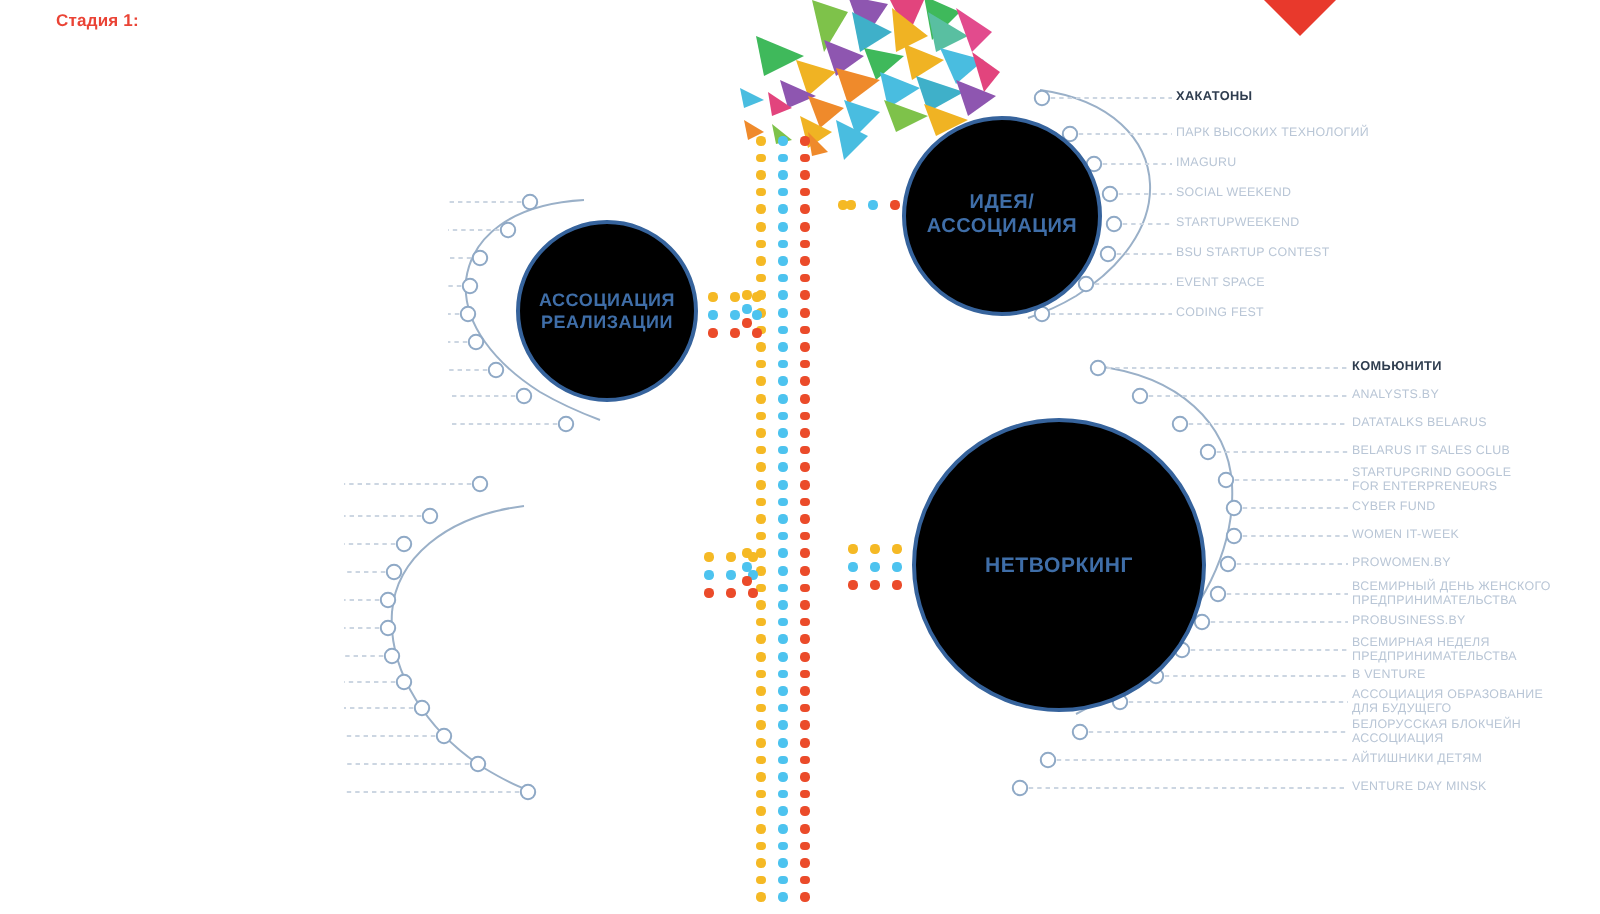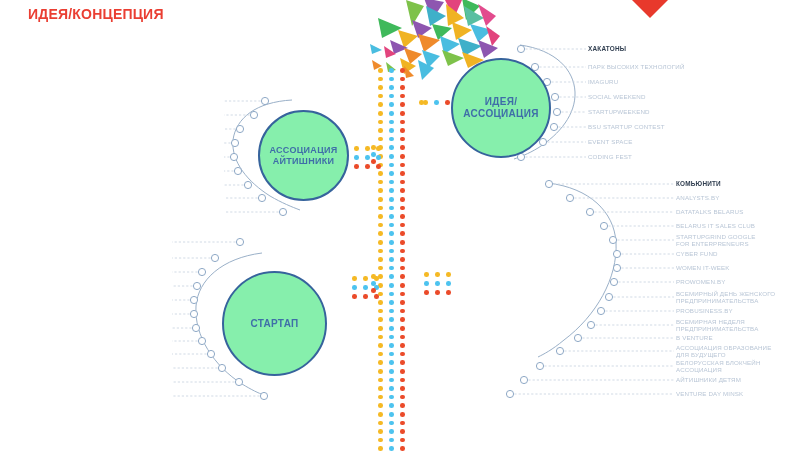--- a/index.html
+++ b/index.html
@@ -32,21 +32,21 @@
 
   
   svg.layer{position:absolute;left:0;top:0;width:800px;height:457px;overflow:visible;}
 
   
   .bigcircle{
     position:absolute;border-radius:50%;
     border:2px solid #36639c;
     box-sizing:border-box;
     display:flex;align-items:center;justify-content:center;
-    background:#86efac;
+    background:#000000;
   }
   .bigcircle span{
     color:#3f6ea8;font-weight:bold;text-align:center;
     letter-spacing:.3px;line-height:12px;
   }
 
   #c-idea{left:451px;top:58px;width:100px;height:100px;}
   #c-idea span{font-size:10px;line-height:12px;}
 
   #c-vozm{left:258px;top:110px;width:91px;height:91px;}
@@ -80,21 +80,21 @@
 
   
   #burst{position:absolute;left:360px;top:-4px;width:140px;height:100px;}
 </style>
 </head>
 <body>
 
 <div id="stage">
 
   <div class="hdr">
-    <div class="stage-title">ИДЕЯ/КОНЦЕПЦИЯ</div>
+    <div class="stage-label">Стадия 1:</div>
   </div>
 
   <div class="chevron"></div>
 
   <svg id="burst" viewBox="0 0 140 100">
     <polygon points="46,4 64,10 52,30" fill="#7ec24a"></polygon>
     <polygon points="64,2 84,6 72,24" fill="#8e56b0"></polygon>
     <polygon points="84,2 102,4 94,22" fill="#e2447d"></polygon>
     <polygon points="102,2 120,10 106,24" fill="#3fb95b"></polygon>
     <polygon points="66,10 86,20 70,30" fill="#3fb0c9"></polygon>
@@ -231,27 +231,27 @@
         <line x1="528.4" y1="380" x2="674" y2="380"></line>
         <line x1="514.4" y1="394" x2="674" y2="394"></line>
       </g>
   </svg>
 
   <div class="bigcircle" id="c-idea">
     <span><b>ИДЕЯ/</b><br><b>АССОЦИАЦИЯ</b></span>
   </div>
 
   <div class="bigcircle" id="c-vozm">
-    <span><b>АССОЦИАЦИЯ</b><br><b>АЙТИШНИКИ</b></span>
+    <span><b>АССОЦИАЦИЯ</b><br><b>РЕАЛИЗАЦИИ</b></span>
   </div>
 
-  <div class="bigcircle" id="c-start">
-    <span>СТАРТАП</span>
+
+  <div class="bigcircle" id="c-net">
+    <span>НЕТВОРКИНГ</span>
   </div>
-
 
   <div class="lst left" id="lst-education"></div>
   <div class="lst left" id="lst-registration"></div>
   <div class="lst right" id="lst-hackathons">
       <div class="row hd" style="left: 588px; top: 45.4px;">ХАКАТОНЫ</div>
       <div class="row" style="left: 588px; top: 63.4px;">ПАРК ВЫСОКИХ ТЕХНОЛОГИЙ</div>
       <div class="row" style="left: 588px; top: 78.4px;">IMAGURU</div>
       <div class="row" style="left: 588px; top: 93.4px;">SOCIAL WEEKEND</div>
       <div class="row" style="left: 588px; top: 108.4px;">STARTUPWEEKEND</div>
       <div class="row" style="left: 588px; top: 123.4px;">BSU STARTUP CONTEST</div>

